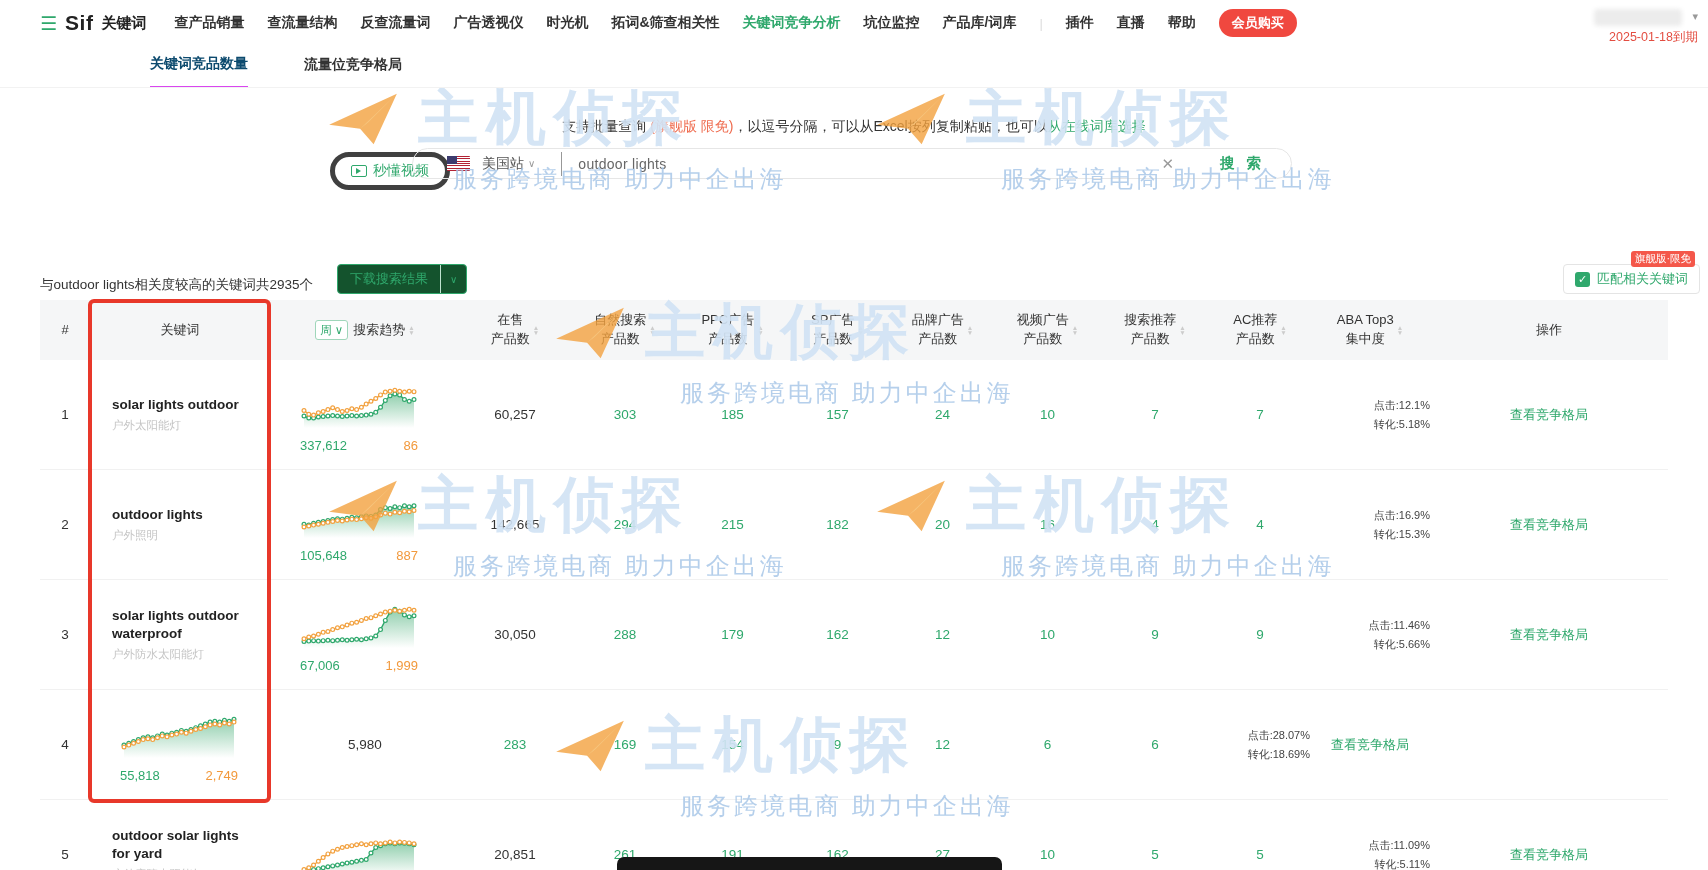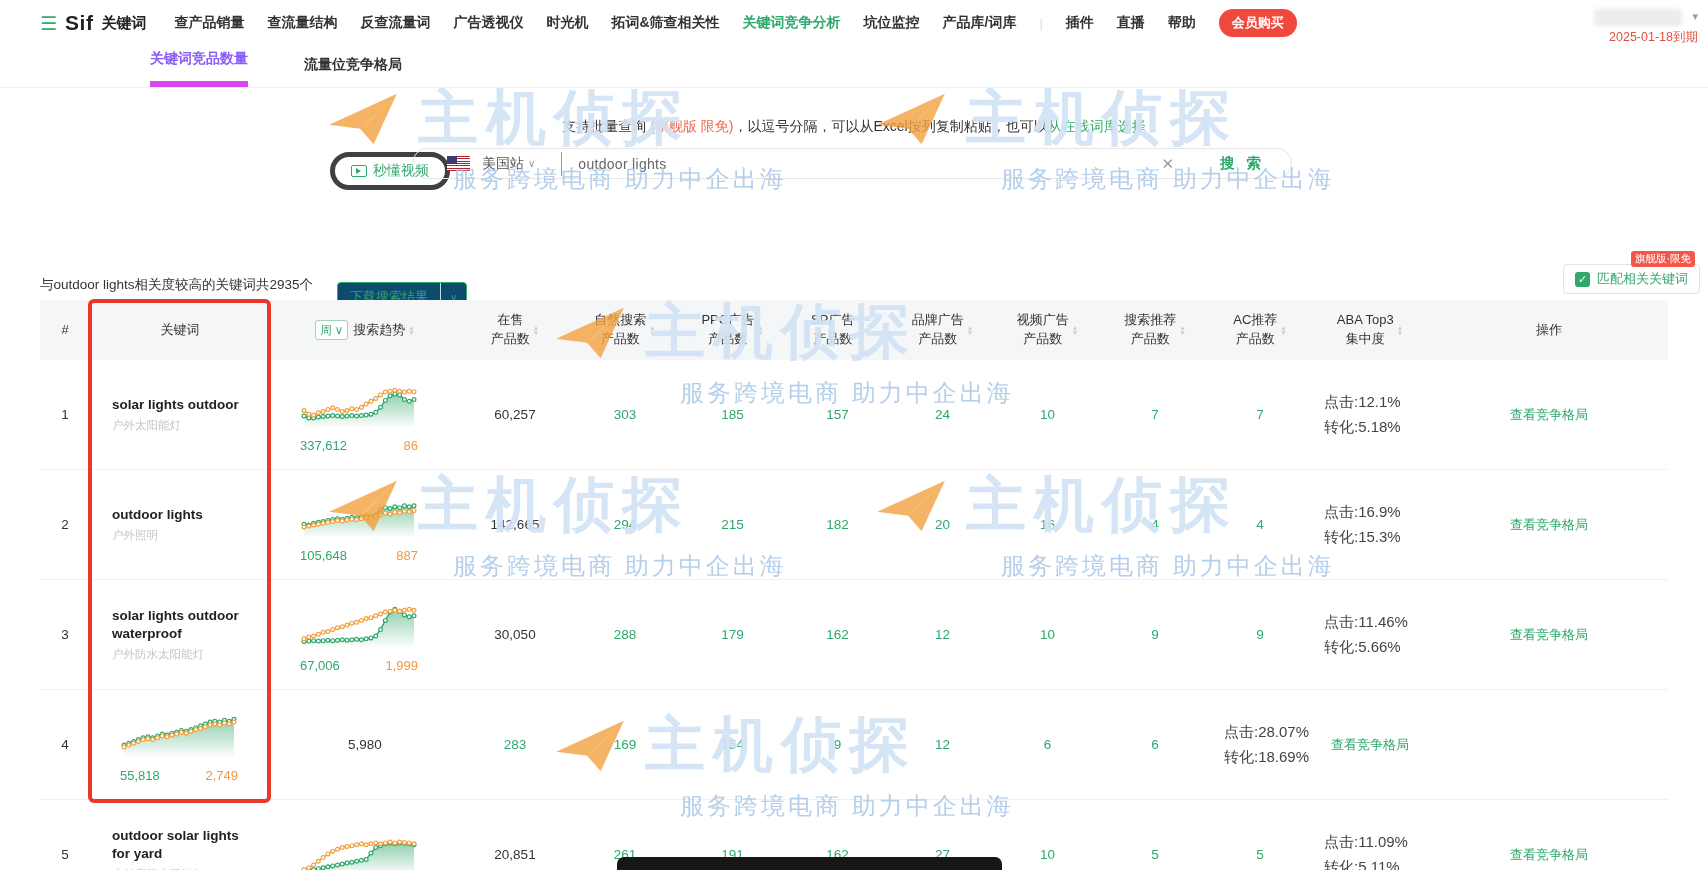--- a/index.html
+++ b/index.html
@@ -17,21 +17,21 @@
   .nav-item.active { color:#2fa86c; }
   .nav-divider { color:#ddd; font-size:13px; }
   .member-pill { background:#f0483f; color:#fff; font-size:13px; font-weight:bold; padding:5px 13px; border-radius:15px; cursor:pointer; }
   .user-blob { position:absolute; right:26px; top:9px; width:88px; height:17px; background:#ececec; border-radius:4px; filter:blur(2px); }
   .user-caret { position:absolute; right:10px; top:10px; color:#999; font-size:11px; cursor:pointer; }
   .expiry { position:absolute; right:10px; top:29px; color:#e34d41; font-size:12.5px; }
 
   
   .tabs { height:42px; display:flex; align-items:flex-end; padding-left:150px; gap:56px; border-bottom:1px solid #f2f2f2; background:#fff; position:relative; z-index:3; }
   .tab { font-size:14px; color:#333; padding-bottom:13px; cursor:pointer; font-weight:bold; }
-  .tab.active { color:#8b5cf6; border-bottom:6px solid #d946ef; }
+  .tab.active { color:#0c4a6e; border-bottom:1px solid #d946ef; }
 
   
   .search-area { position:relative; height:212px; }
   .tip { position:absolute; top:30px; left:0; width:100%; text-align:center; font-size:14px; color:#333; }
   .tip .hl { color:#ef6b4e; }
   .tip .lnk { color:#2fa86c; cursor:pointer; }
   .video-btn { position:absolute; left:330px; top:64px; height:38px; display:flex; align-items:center; gap:6px; padding:0 16px; border:5px solid #404040; border-radius:19px; color:#2fa86c; font-size:14px; cursor:pointer; background:#fff0; }
   .video-icon { display:inline-block; width:16px; height:12px; border:1.5px solid #2fa86c; border-radius:2px; position:relative; }
   .video-icon:after { content:""; position:absolute; left:4px; top:2px; border-left:5px solid #2fa86c; border-top:3px solid transparent; border-bottom:3px solid transparent; }
   .search-pill { position:absolute; left:412px; top:60px; width:880px; height:31px; border:1px solid #e6e6e6; border-radius:22px; display:flex; align-items:center; padding:0 20px; background:#fff0; }
@@ -41,21 +41,21 @@
   .flag:after { content:""; position:absolute; left:0; top:0; width:10px; height:8px; background:#3c3b6e; }
   .marketplace { font-size:14px; color:#555; margin-left:12px; cursor:pointer; }
   .mk-caret { font-size:10px; color:#999; margin-left:4px; cursor:pointer; }
   .pill-divider { width:1px; height:24px; background:#444; opacity:.55; margin-left:26px; }
   .search-input { flex:1; font-size:14px; color:#666; margin-left:16px; letter-spacing:.3px; }
   .clear-x { color:#9a9a9a; font-size:15px; margin-right:46px; cursor:pointer; }
   .search-go { color:#2fa86c; font-size:14.5px; font-weight:bold; letter-spacing:4px; cursor:pointer; margin-right:6px; }
 
   
   .summary { position:absolute; left:40px; top:188px; font-size:13.5px; color:#333; }
-  .dl-btn { position:absolute; left:337px; top:176px; height:30px; display:flex; align-items:center; border:1px solid #2fa86c; border-radius:4px; background:#0c4a6e; cursor:pointer;margin-top:18px; }
+  .dl-btn { position:absolute; left:337px; top:176px; height:30px; display:flex; align-items:center; border:1px solid #2fa86c; border-radius:4px; background:#14532d; cursor:pointer; }
   .dl-main { color:#2fa86c; font-size:13px; padding:0 12px; }
   .dl-caret { color:#2fa86c; font-size:10px; padding:0 9px; border-left:1px solid #bfe3cf; height:100%; display:flex; align-items:center; }
   .vip-badge { position:absolute; right:4px; top:-14px; background:#f4574a; color:#fff; font-size:10.5px; padding:1px 4px; border-radius:3px; white-space:nowrap; }
   .match-box { position:absolute; right:8px; top:176px; height:30px; display:flex; align-items:center; gap:7px; padding:0 11px; border:1px solid #e4e4e4; border-radius:4px; background:#fff; cursor:pointer; }
   .checkbox { width:15px; height:15px; background:#2fa86c; border-radius:3px; color:#fff; font-size:11px; display:flex; align-items:center; justify-content:center; }
   .match-label { color:#2fa86c; font-size:13px; }
 
   
   .table { position:relative; margin:0 40px; width:1628px; z-index:1; }
   .thead, .tr { display:grid; grid-template-columns:50px 180px 190px 110px 110px 105px 105px 105px 105px 110px 100px 120px 1fr; align-items:center; }
@@ -69,21 +69,21 @@
   .c-idx { color:#333; }
   .c-kw { text-align:left; padding:0 12px 0 22px; }
   .kw { font-weight:bold; font-size:13.5px; color:#222; line-height:1.3; word-break:break-word; }
   .kw-cn { font-size:11.5px; color:#c5c5c5; margin-top:4px; }
   .c-trend { display:flex; flex-direction:column; align-items:flex-start; padding-left:30px; }
   .spark-nums { width:118px; display:flex; justify-content:space-between; font-size:13px; margin-top:1px; }
   .spark-nums .low { color:#2fa86c; }
   .spark-nums .high { color:#f2993c;text-align:center; }
   .num { color:#2fa86c; }
   .num.dark { color:#333; }
-  .c-aba { text-align:left; padding-left:14px; font-size:15px; color:#444; line-height:1.65; }
+  .c-aba { text-align:right; padding-left:14px; font-size:11px; color:#444; line-height:1.65; }
   .c-action a { color:#2fa86c; font-size:13px; cursor:pointer; text-decoration:none; }
 
   
   .red-box { position:absolute; left:88px; top:299px; width:183px; height:504px; border:4px solid #e8382a; border-radius:6px; z-index:5; pointer-events:none; }
   .black-bar { position:absolute; left:617px; top:857px; width:385px; height:13px; background:#161616; border-radius:7px 7px 0 0; z-index:6; }
 
   
   .wm { position:absolute; z-index:2; pointer-events:none; }
   .wm-row { display:flex; align-items:center; gap:17px; }
   .wm-title { font-size:60px; font-weight:bold; letter-spacing:8px; color:rgba(183,210,238,.58); text-shadow:0 0 1px rgba(255,255,255,.8); }

